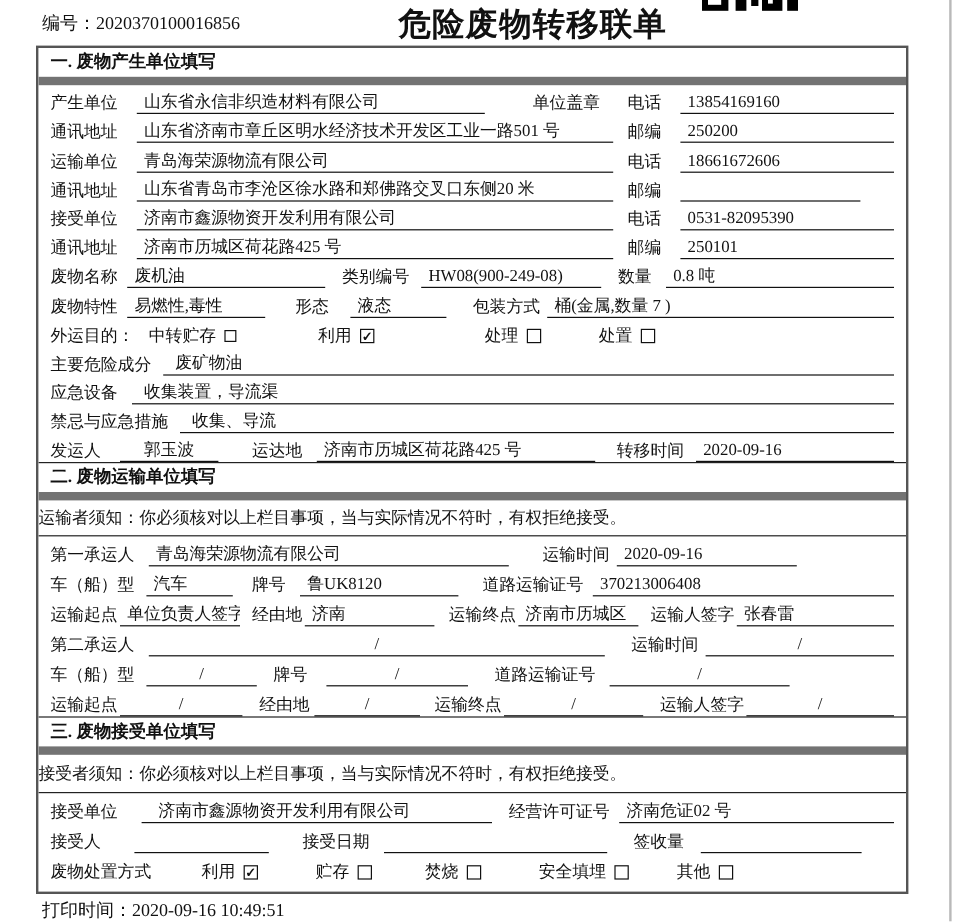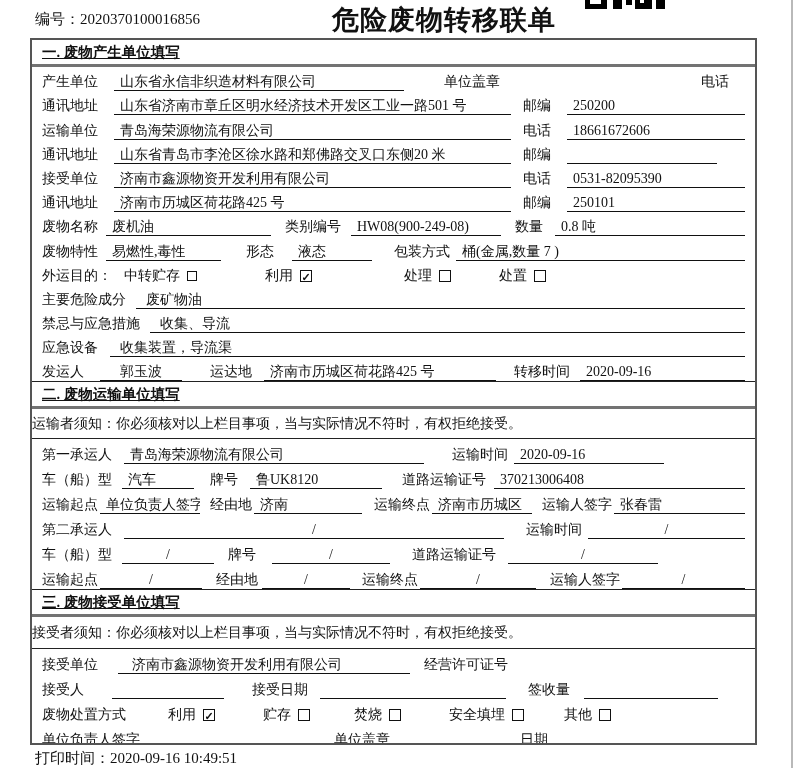--- a/index.html
+++ b/index.html
@@ -11,21 +11,21 @@
   }
   .page-edge{position:absolute;top:0;bottom:0;left:791px;width:2px;background:#b9b9b9;}
   .serial{position:absolute;left:35px;top:10px;font-size:15px;white-space:nowrap;}
   .title{position:absolute;left:332px;top:2px;font-size:27px;font-weight:bold;letter-spacing:1px;white-space:nowrap;text-align:right;}
   .qr{position:absolute;left:585px;top:0;}
   .form{
     position:absolute;left:30px;top:38px;width:727px;height:707px;
     border:2px solid #555;box-sizing:border-box;background:#fff;overflow:hidden;
   }
   .sec-h{height:24px;line-height:24px;font-weight:bold;padding-left:10px;
-    border-bottom:3px solid #737373;box-sizing:content-box;font-size:14.5px;text-decoration:underline;}
+    border-bottom:7px solid #737373;box-sizing:content-box;font-size:14.5px;}
   .sec-h.bt{border-top:1px solid #222;}
   .notice{height:29px;display:flex;align-items:center;border-bottom:1px solid #222;}
   .r{display:flex;align-items:flex-end;padding:0 10px;box-sizing:border-box;}
   .s1 .r{height:24.2px;}
   .s2 .r,.s3 .r{height:25px;}
   .l{flex:none;white-space:nowrap;}
   .v{border-bottom:1px solid #111;height:18px;line-height:18px;padding:0 2px 0 6px;
      white-space:nowrap;overflow:hidden;box-sizing:border-box;flex:none;}
   .vc{text-align:center;padding-left:2px;}
   .f1{flex:1;}
@@ -55,20 +55,21 @@
 <div class="form">
 
   <div class="sec-h">一. 废物产生单位填写</div>
   <div class="s1">
 
     <div class="r">
       <span class="l" style="width:72px">产生单位</span>
       <span class="v" style="width:290px">山东省永信非织造材料有限公司</span>
       <span class="l f1" style="padding-left:40px">单位盖章</span>
       <span class="l" style="width:44px">电话</span>
+      <span class="v" style="width:178px">13854169160</span>
     </div>
 
     <div class="r">
       <span class="l" style="width:72px">通讯地址</span>
       <span class="v f1" style="margin-right:12px">山东省济南市章丘区明水经济技术开发区工业一路501 号</span>
       <span class="l" style="width:44px">邮编</span>
       <span class="v" style="width:178px">250200</span>
     </div>
 
     <div class="r">
@@ -136,27 +137,27 @@
         <span class="cb"></span>
       </span>
     </div>
 
     <div class="r">
       <span class="l" style="width:94px">主要危险成分</span>
       <span class="v f1" style="padding-left:10px">废矿物油</span>
     </div>
 
     <div class="r">
+      <span class="l" style="width:68px">应急设备</span>
+      <span class="v f1" style="padding-left:10px">收集装置，导流渠</span>
+    </div>
+
+    <div class="r">
       <span class="l" style="width:108px">禁忌与应急措施</span>
       <span class="v f1" style="padding-left:10px">收集、导流</span>
-    </div>
-
-    <div class="r">
-      <span class="l" style="width:68px">应急设备</span>
-      <span class="v f1" style="padding-left:10px">收集装置，导流渠</span>
     </div>
 
     <div class="r">
       <span class="l" style="width:58px">发运人</span>
       <span class="v vc" style="width:82px;margin-right:28px">郭玉波</span>
       <span class="l" style="width:54px">运达地</span>
       <span class="v" style="width:232px;margin-right:18px">济南市历城区荷花路425 号</span>
       <span class="l" style="width:66px">转移时间</span>
       <span class="v f1">2020-09-16</span>
     </div>
@@ -230,20 +231,21 @@
 
     <div class="notice" style="height:31px">
       <span>接受者须知：</span>
       <span>你必须核对以上栏目事项，当与实际情况不符时，有权拒绝接受。</span>
     </div>
 
     <div class="r">
       <span class="l" style="width:76px">接受单位</span>
       <span class="v" style="width:292px;margin-right:14px;padding-left:14px">济南市鑫源物资开发利用有限公司</span>
       <span class="l" style="width:92px">经营许可证号</span>
+      <span class="v f1">济南危证02 号</span>
     </div>
 
     <div class="r">
       <span class="l" style="width:70px">接受人</span>
       <span class="v" style="width:112px;margin-right:28px"></span>
       <span class="l" style="width:68px">接受日期</span>
       <span class="v" style="width:186px;margin-right:22px"></span>
       <span class="l" style="width:56px">签收量</span>
       <span class="v" style="width:134px"></span>
     </div>

